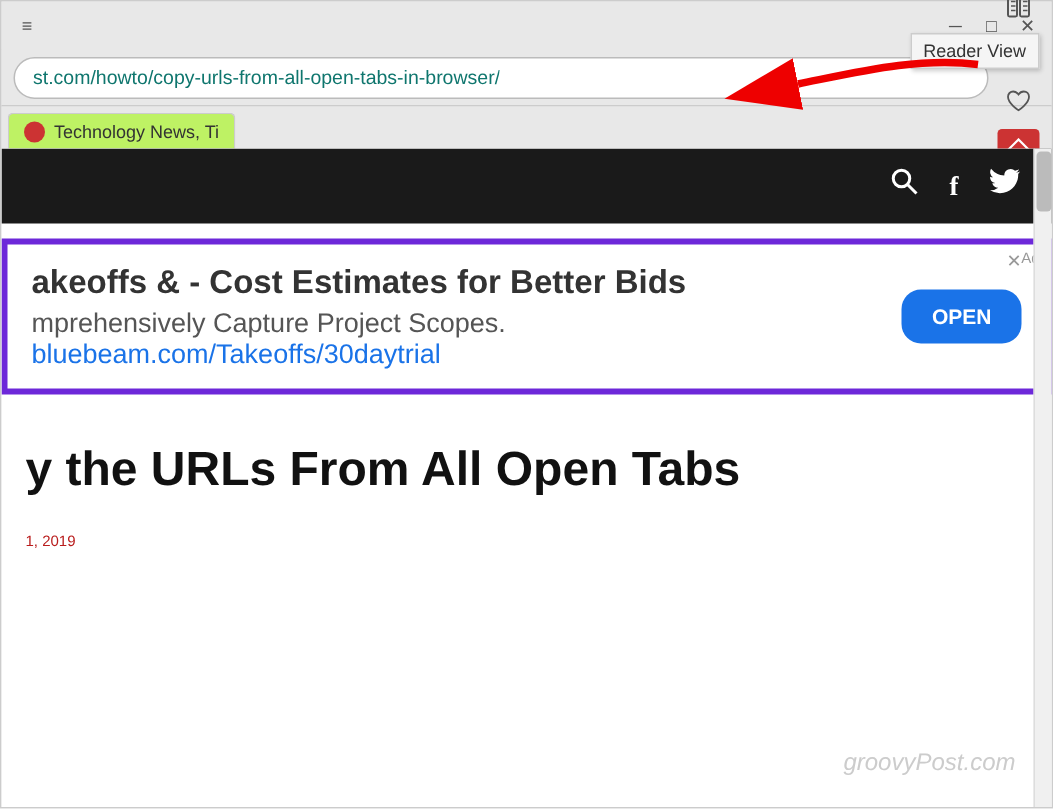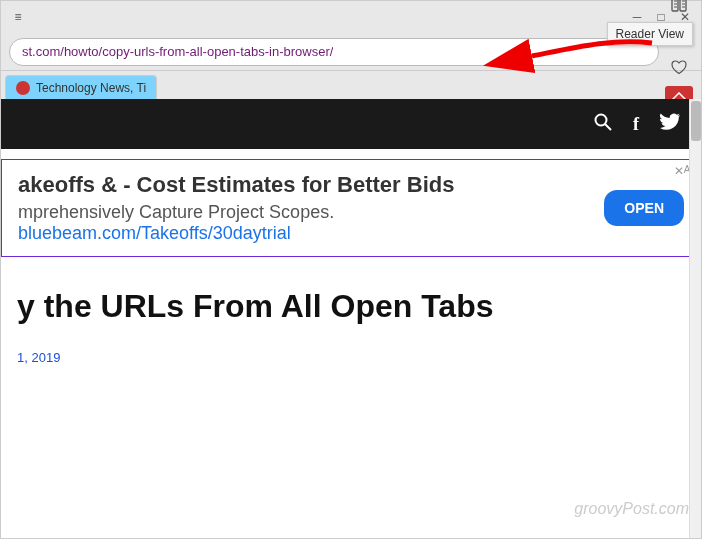--- a/index.html
+++ b/index.html
@@ -126,21 +126,21 @@
     .tab-bar {
       height: 28px;
       background: #e8e8e8;
       display: flex;
       align-items: flex-end;
       padding: 0 4px;
     }
 
     .tab {
       height: 24px;
-      background: #7dd3fc;
+      background: #bef264;
       border: 1px solid #ccc;
       border-bottom: none;
       border-radius: 4px 4px 0 0;
       padding: 0 10px;
       display: flex;
       align-items: center;
       font-size: 12px;
       color: #333;
       gap: 6px;
     }
@@ -183,21 +183,21 @@
     }
 
     .site-nav-icon {
       color: white;
       font-size: 20px;
       cursor: pointer;
     }
 
     
     .ad-banner {
-      border: 1px solid #6d28d9;
+      border: 4px solid #6d28d9;
       padding: 12px 16px;
       margin: 10px 0;
       display: flex;
       align-items: center;
       justify-content: space-between;
       flex-shrink: 0;
       position: relative;
     }
 
     .ad-banner-left {
@@ -262,31 +262,31 @@
 
     .article-title {
       font-size: 32px;
       font-weight: bold;
       color: #111;
       line-height: 1.2;
       margin-bottom: 16px;
     }
 
     .article-date {
-      font-size: 13px;
-      color: #1d4ed8;
+      font-size: 10px;
+      color: #b91c1c;
       margin-bottom: 12px;
       margin-top: 24px;
     }
 
     
     .site-brand {
       position: absolute;
       bottom: 20px;
-      right: 12px;
+      right: 24px;
       font-size: 16px;
       color: #ccc;
       font-style: italic;
     }
 
     
     .scrollbar {
       position: absolute;
       right: 0;
       top: 0;
@@ -327,21 +327,21 @@
       display: flex;
       align-items: center;
       justify-content: center;
       font-size: 12px;
       color: #555;
       cursor: pointer;
     }
 
     .address-url {
       font-size: 13px;
-      color: #701a75;
+      color: #0f766e;
       overflow: hidden;
       white-space: nowrap;
       text-overflow: ellipsis;
     }
   </style>
 </head>
 <body>
 
 <div class="browser-window">
 

